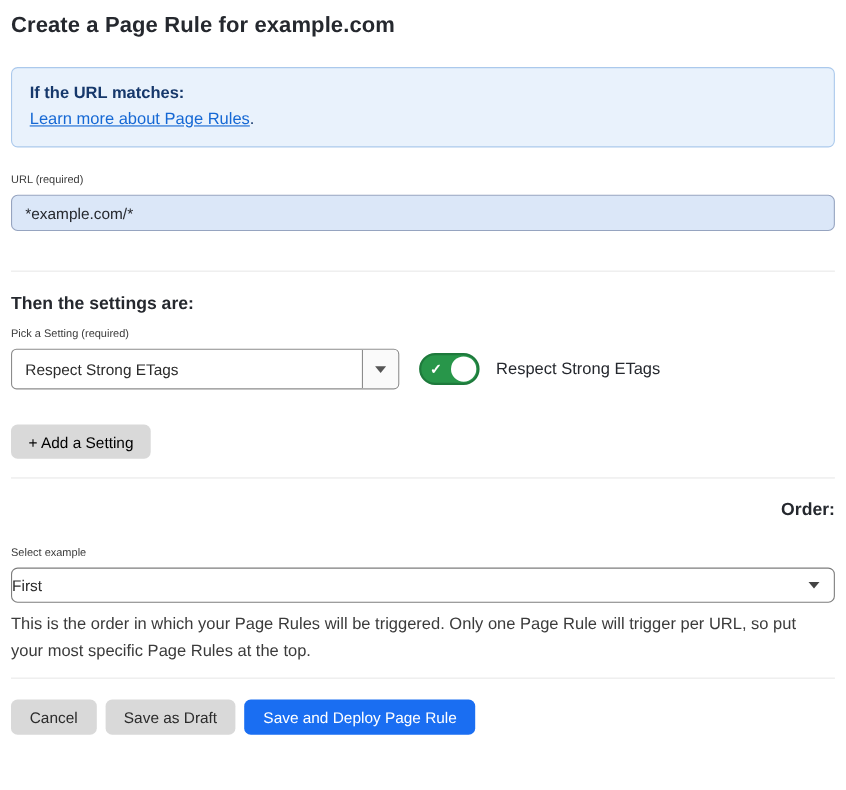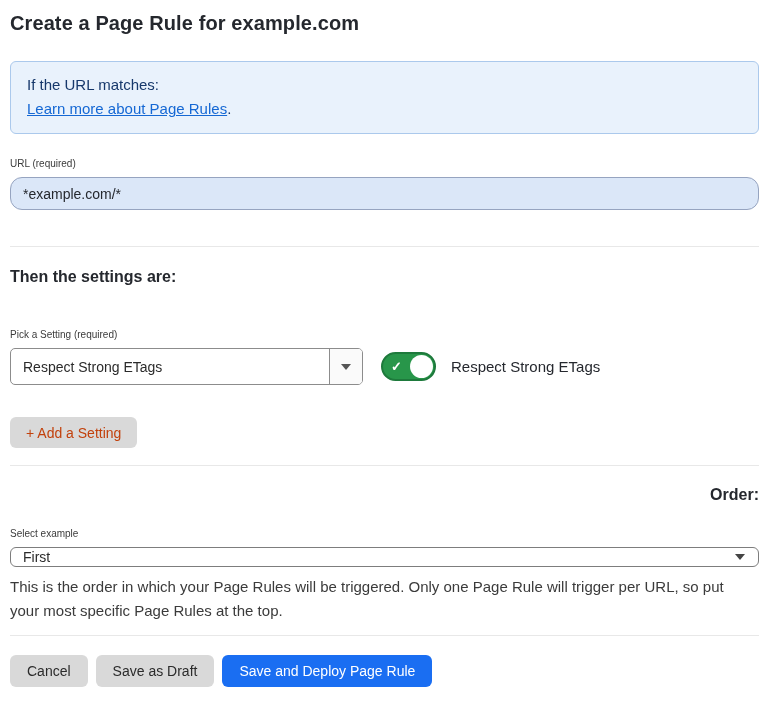--- a/index.html
+++ b/index.html
@@ -24,40 +24,40 @@
   .info-box {
     background: #e9f2fc;
     border: 1px solid #abc9ec;
     border-radius: 6px;
     padding: 11px 16px 12px 16px;
     color: #16386b;
     font-size: 15px;
     line-height: 24px;
     margin-bottom: 24px;
   }
-  .info-box .info-heading { font-weight: 400; }
+  .info-box .info-heading { font-weight: 700; }
   .info-box a.info-link {
     color: #1568d4;
     text-decoration: underline;
     cursor: pointer;
   }
 
   .field-label {
     font-size: 10px;
     color: #3b3b3b;
     margin-bottom: 8px;
   }
 
   .url-input {
     display: block;
     width: 749px;
     height: 33px;
     background: #dbe7f8;
     border: 1px solid #96a4c0;
-    border-radius: 12px;
+    border-radius: 6px;
     padding: 0 12px;
     font-family: "Liberation Sans", sans-serif;
     font-size: 14px;
     color: #25282e;
     outline: none;
   }
 
   .divider {
     border: none;
     border-top: 1px solid #e8e8e8;
@@ -65,21 +65,21 @@
     width: 749px;
   }
   .divider.d1 { margin-top: 36px; margin-bottom: 21px; }
   .divider.d2 { margin-top: 17px; margin-bottom: 20px; }
   .divider.d3 { margin-top: 12px; margin-bottom: 19px; }
 
   .section-heading {
     font-size: 16px;
     font-weight: 700;
     color: #25282e;
-    margin-bottom: 43px;
+    margin-bottom: 12px;
   }
   .section-heading.order { margin-bottom: 24px; text-align: right; }
 
   
   .setting-row {
     display: flex;
     align-items: center;
     margin-bottom: 0;
   }
   .setting-select {
@@ -155,35 +155,34 @@
   .add-setting-btn {
     margin-top: 32px;
     display: inline-block;
     background: #d9d9d9;
     border: none;
     border-radius: 6px;
     height: 31px;
     padding: 0 16px;
     font-family: "Liberation Sans", sans-serif;
     font-size: 14px;
-    color: #c2410c;
+    color: #000000;
     cursor: pointer;
   }
 
   
   .order-select {
     position: relative;
     width: 749px;
-    height: 20px;
+    height: 32px;
     background: #ffffff;
     border: 1px solid #7d7d7d;
     border-radius: 6px;
     display: flex;
     align-items: center;
-    padding-left: 12px;
     font-size: 14px;
     color: #2b2b2b;
     cursor: pointer;
   }
   .order-select .caret-down {
     position: absolute;
     right: 13px;
     border-top-color: #444444;
   }
 

